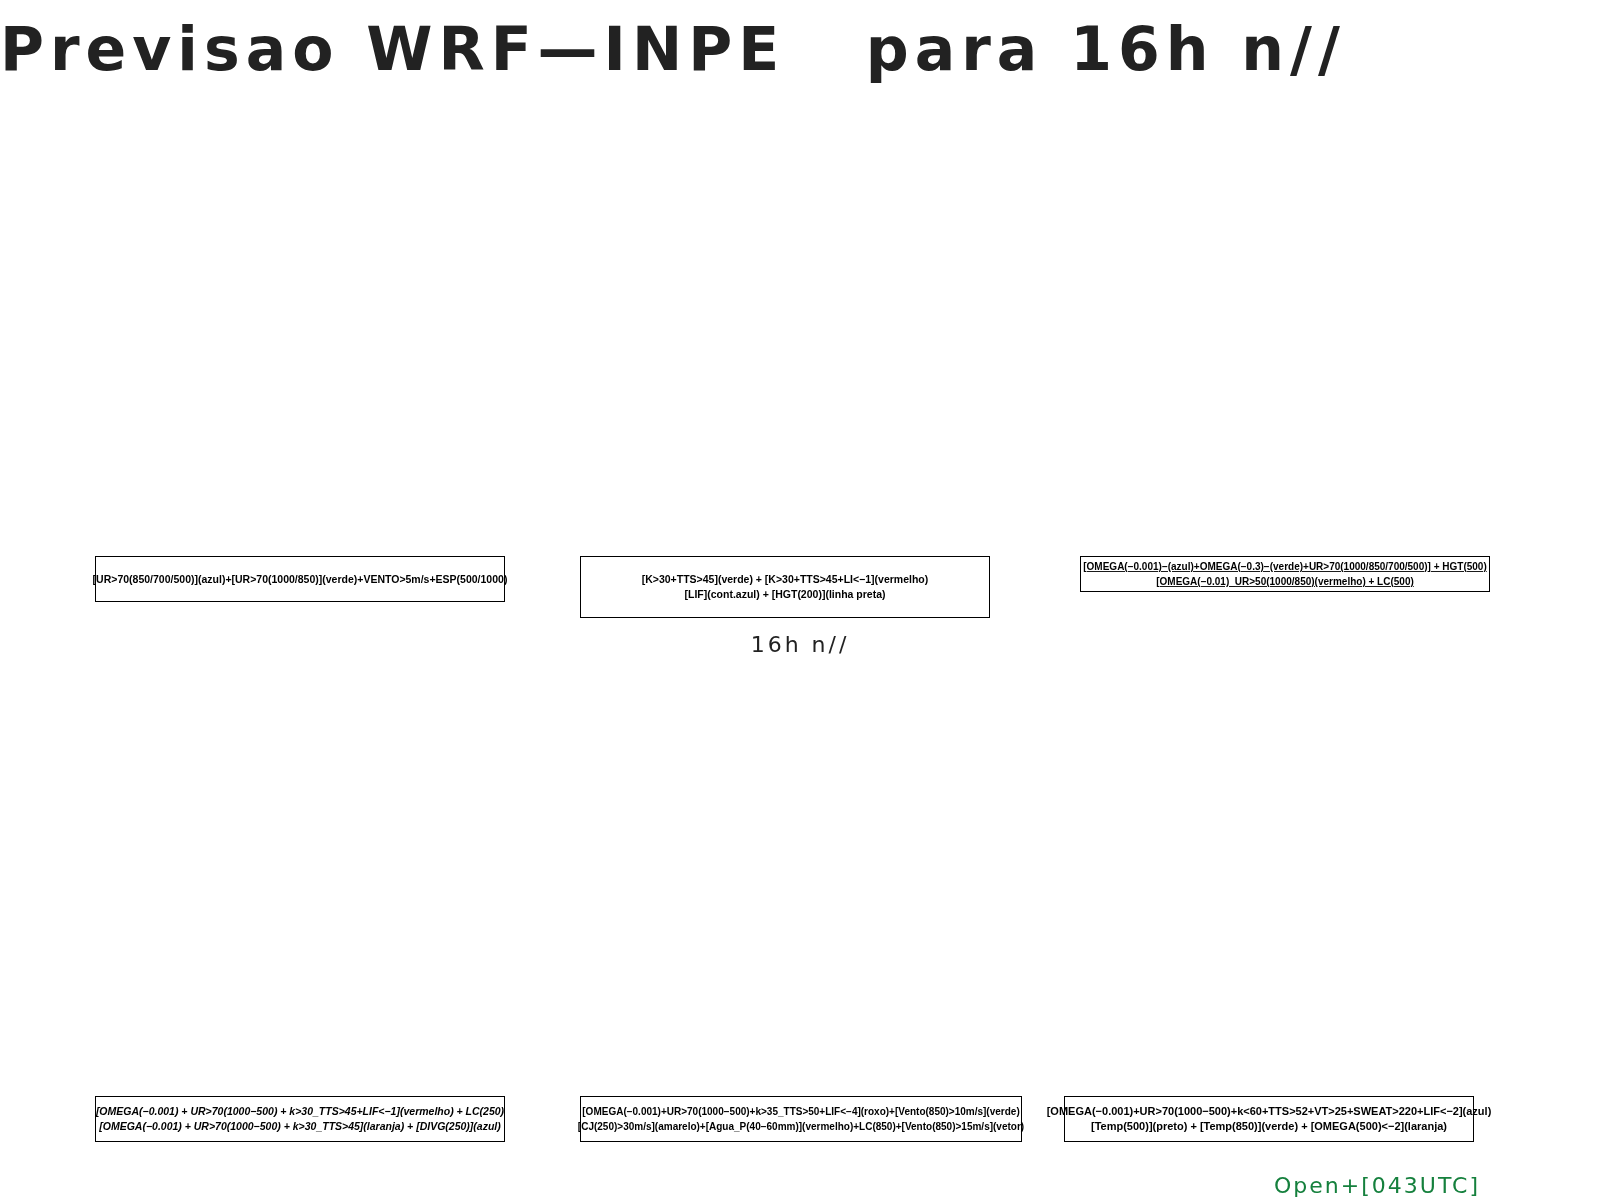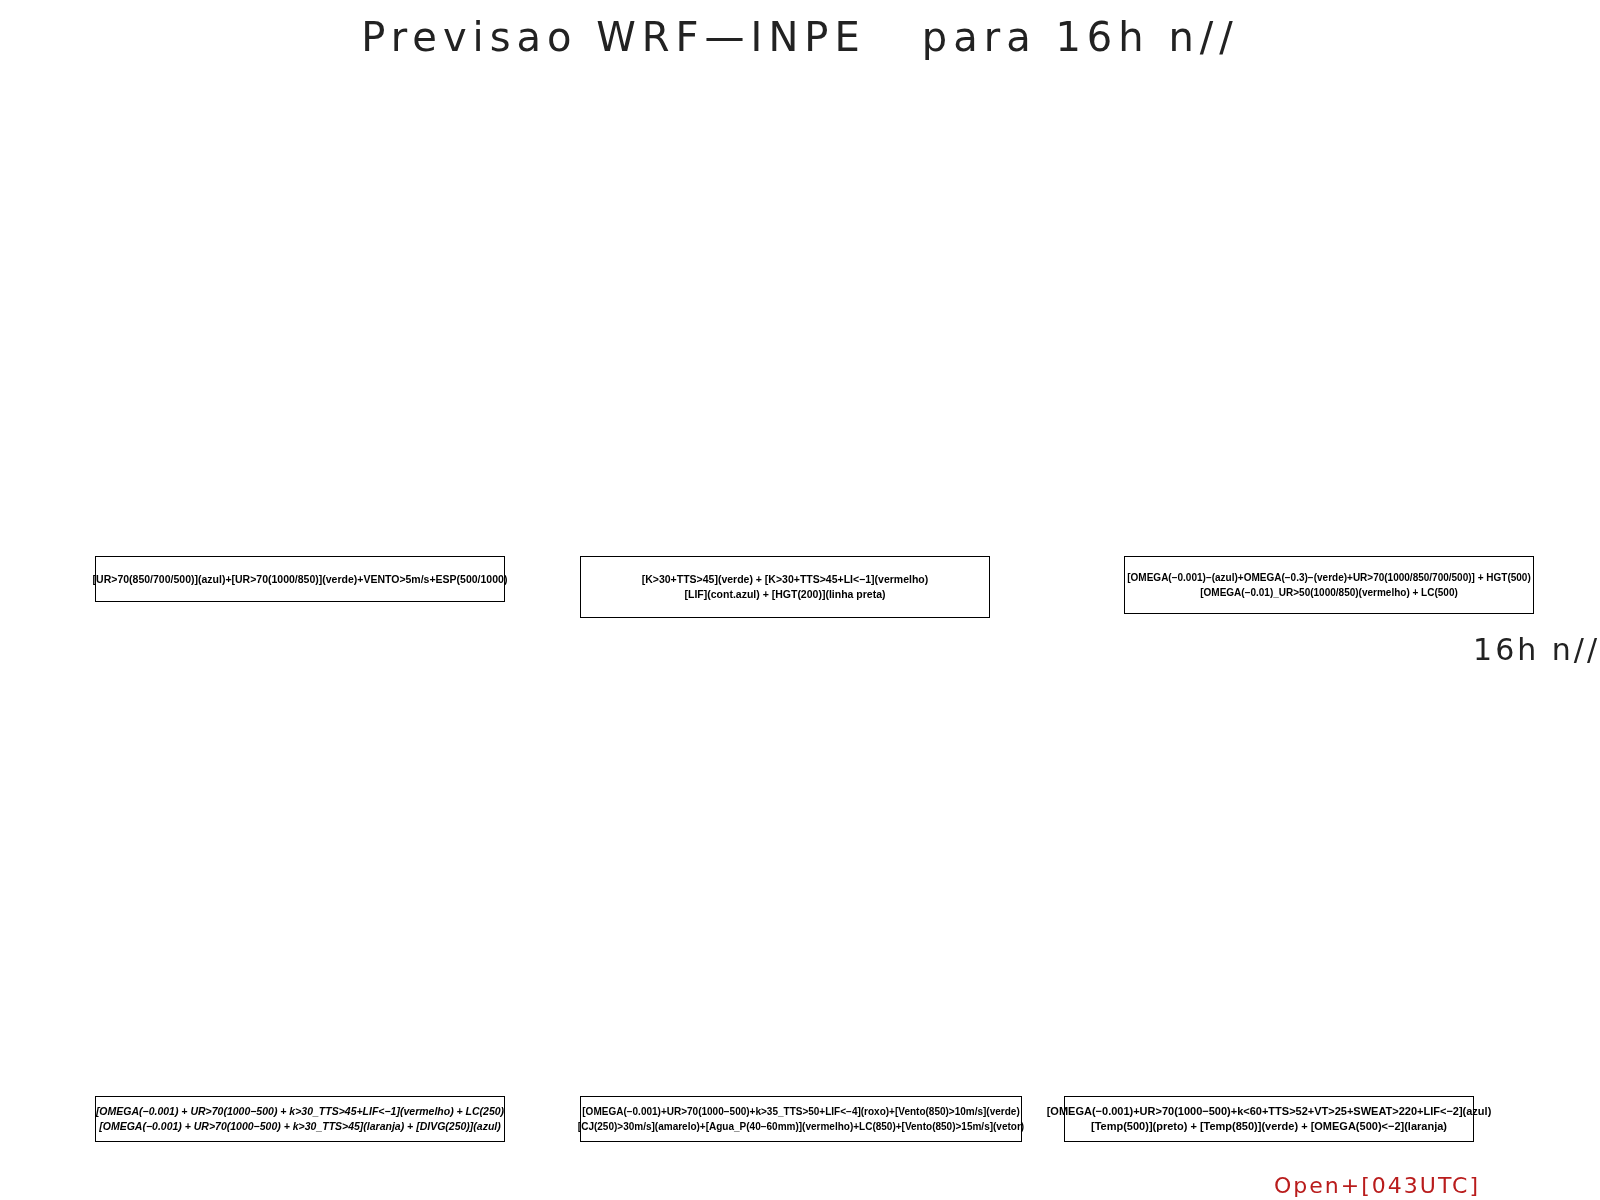--- a/index.html
+++ b/index.html
@@ -15,37 +15,36 @@
     color: #1a1a1a;
     overflow: hidden;
   }
 
   
   .main-title {
     position: absolute;
     top: 14px;
     left: 0;
     width: 100%;
-    text-align: center;
-    font-size: 40px;
+    font-size: 60px;
     letter-spacing: 6px;
-    font-weight: 400;
+    font-weight: 700;
     color: #222;
     font-family: "DejaVu Sans", sans-serif;
     white-space: pre;
   }
 
   
   .mid-caption {
     position: absolute;
     top: 632px;
     left: 0;
     width: 100%;
-    text-align: right;
-    font-size: 30px;
+    text-align: center;
+    font-size: 22px;
     letter-spacing: 3px;
     color: #222;
     font-family: "DejaVu Sans", sans-serif;
     white-space: pre;
   }
 
   
   .legend-box {
     position: absolute;
     border: 1.5px solid #000;
@@ -64,40 +63,40 @@
     white-space: nowrap;
     text-align: center;
     letter-spacing: 0px;
     color: #000;
     font-family: "Liberation Sans", sans-serif;
   }
 
   
   #box-r1c1 { left: 95px;  top: 556px; width: 410px; height: 46px; }
   #box-r1c2 { left: 580px; top: 556px; width: 410px; height: 62px; }
-  #box-r1c3 { left: 1124px;top: 556px; width: 410px; height: 58px; }
+  #box-r1c3 { left: 1080px;top: 556px; width: 410px; height: 36px; text-decoration: underline; }
 
   
   #box-r2c1 { left: 95px;  top: 1096px; width: 410px; height: 46px; font-style: italic; }
   #box-r2c2 { left: 580px; top: 1096px; width: 442px; height: 46px; }
   #box-r2c3 { left: 1064px;top: 1096px; width: 410px; height: 46px; }
 
   
   #box-r2c2 .legend-line { font-size: 10px; }
   #box-r2c3 .legend-line { font-size: 11px; }
   #box-r1c3 .legend-line { font-size: 10px; }
 
   
   .footer-stamp {
     position: absolute;
     right: 120px;
     bottom: 2px;
     font-size: 22px;
     letter-spacing: 2px;
-    color: #b91c1c;
+    color: #15803d;
     font-family: "DejaVu Sans", sans-serif;
     white-space: pre;
   }
 </style>
 </head>
 <body>
 
 <div class="main-title">Previsao WRF—INPE   para 16h n//</div>
 
 <div class="legend-box" id="box-r1c1">

